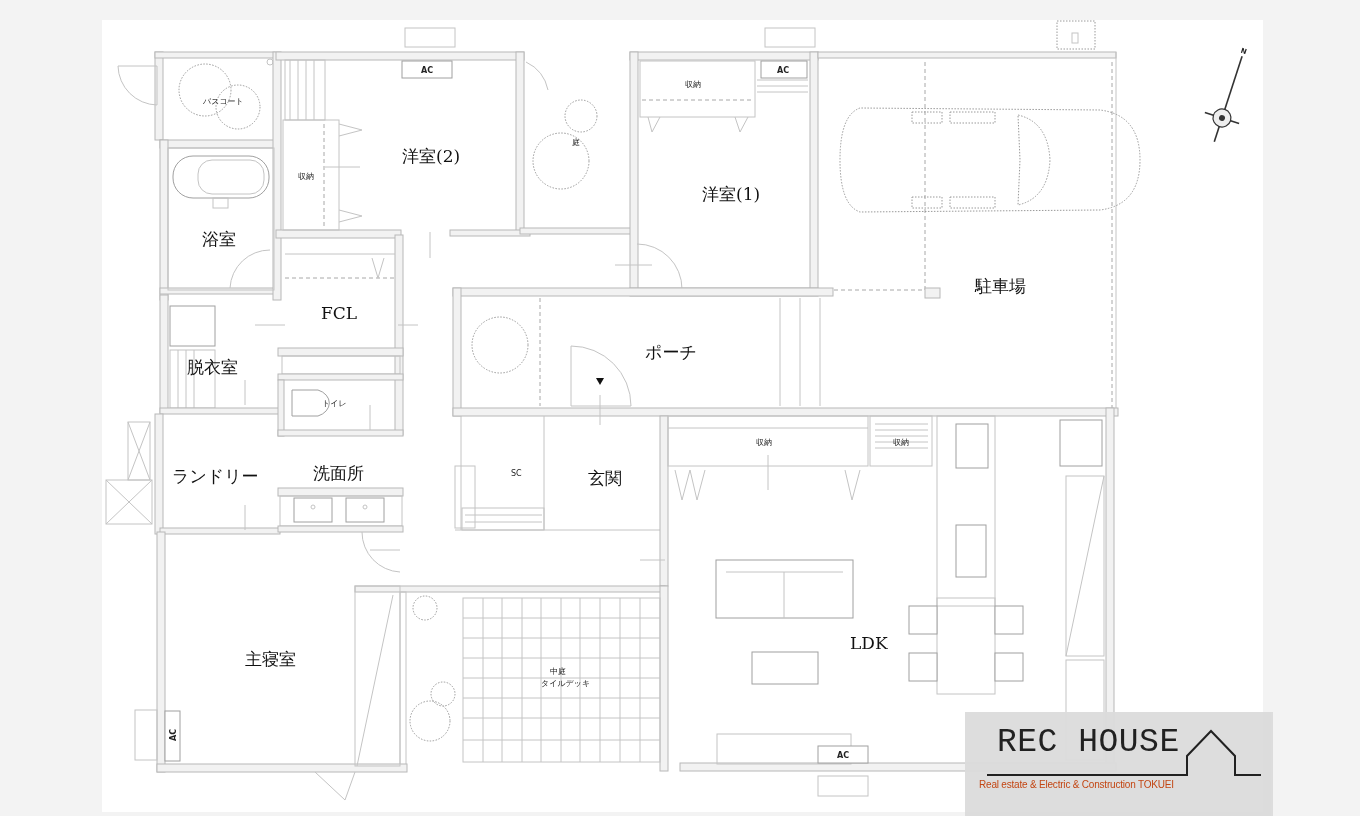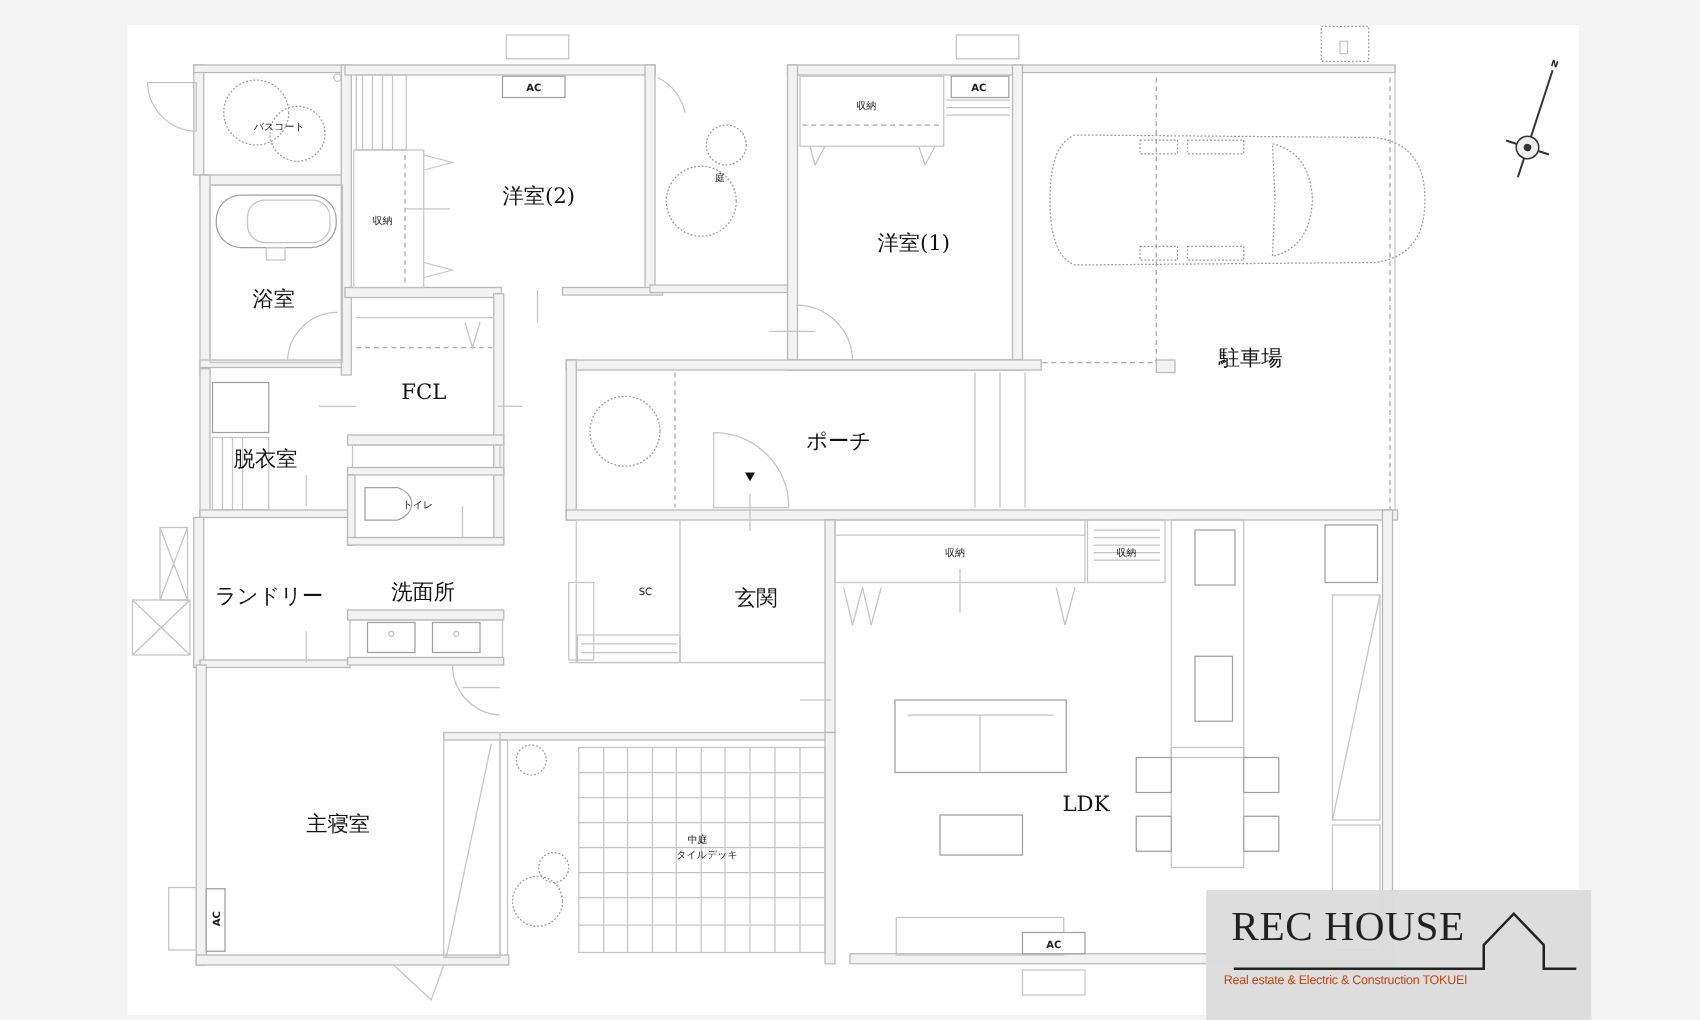--- a/index.html
+++ b/index.html
@@ -10,21 +10,21 @@
   .wall { fill:#f2f2f2; stroke:#b8b8b8; stroke-width:1; }
   .thin { fill:none; stroke:#c4c4c4; stroke-width:1; }
   .dash { fill:none; stroke:#a8a8a8; stroke-width:1; stroke-dasharray:4 3; }
   .dot  { fill:none; stroke:#9a9a9a; stroke-width:1; stroke-dasharray:1.5 1.5; }
   .fur  { fill:#fff; stroke:#a0a0a0; stroke-width:1; }
   .room-label { font-family:"DejaVu Serif", serif; font-size:17px; fill:#111; }
   .small-label { font-family:"DejaVu Sans", sans-serif; font-size:8px; fill:#222; }
   .ac-label { font-family:"DejaVu Sans", sans-serif; font-size:8px; font-weight:bold; fill:#222; }
   #logo { position:absolute; left:965px; top:712px; width:308px; height:104px; background:#dcdcdc;
           opacity:0.97; }
-  #logo .title { position:absolute; left:20px; top:12px; font-family:Liberation Serif, serif;
+  #logo .title { position:absolute; left:32px; top:12px; font-family:Liberation Mono, monospace;
           font-size:33px; color:#1a1a1a; letter-spacing:0.5px; font-weight:normal; }
   #logo .sub { position:absolute; left:14px; top:67px; font-family:Liberation Sans, sans-serif;
           font-size:10px; color:#c2410c; white-space:nowrap; letter-spacing:-0.2px; }
   #logo svg { position:absolute; left:0; top:0; }
 </style>
 </head>
 <body>
 
 <div id="sheet"></div>
 

